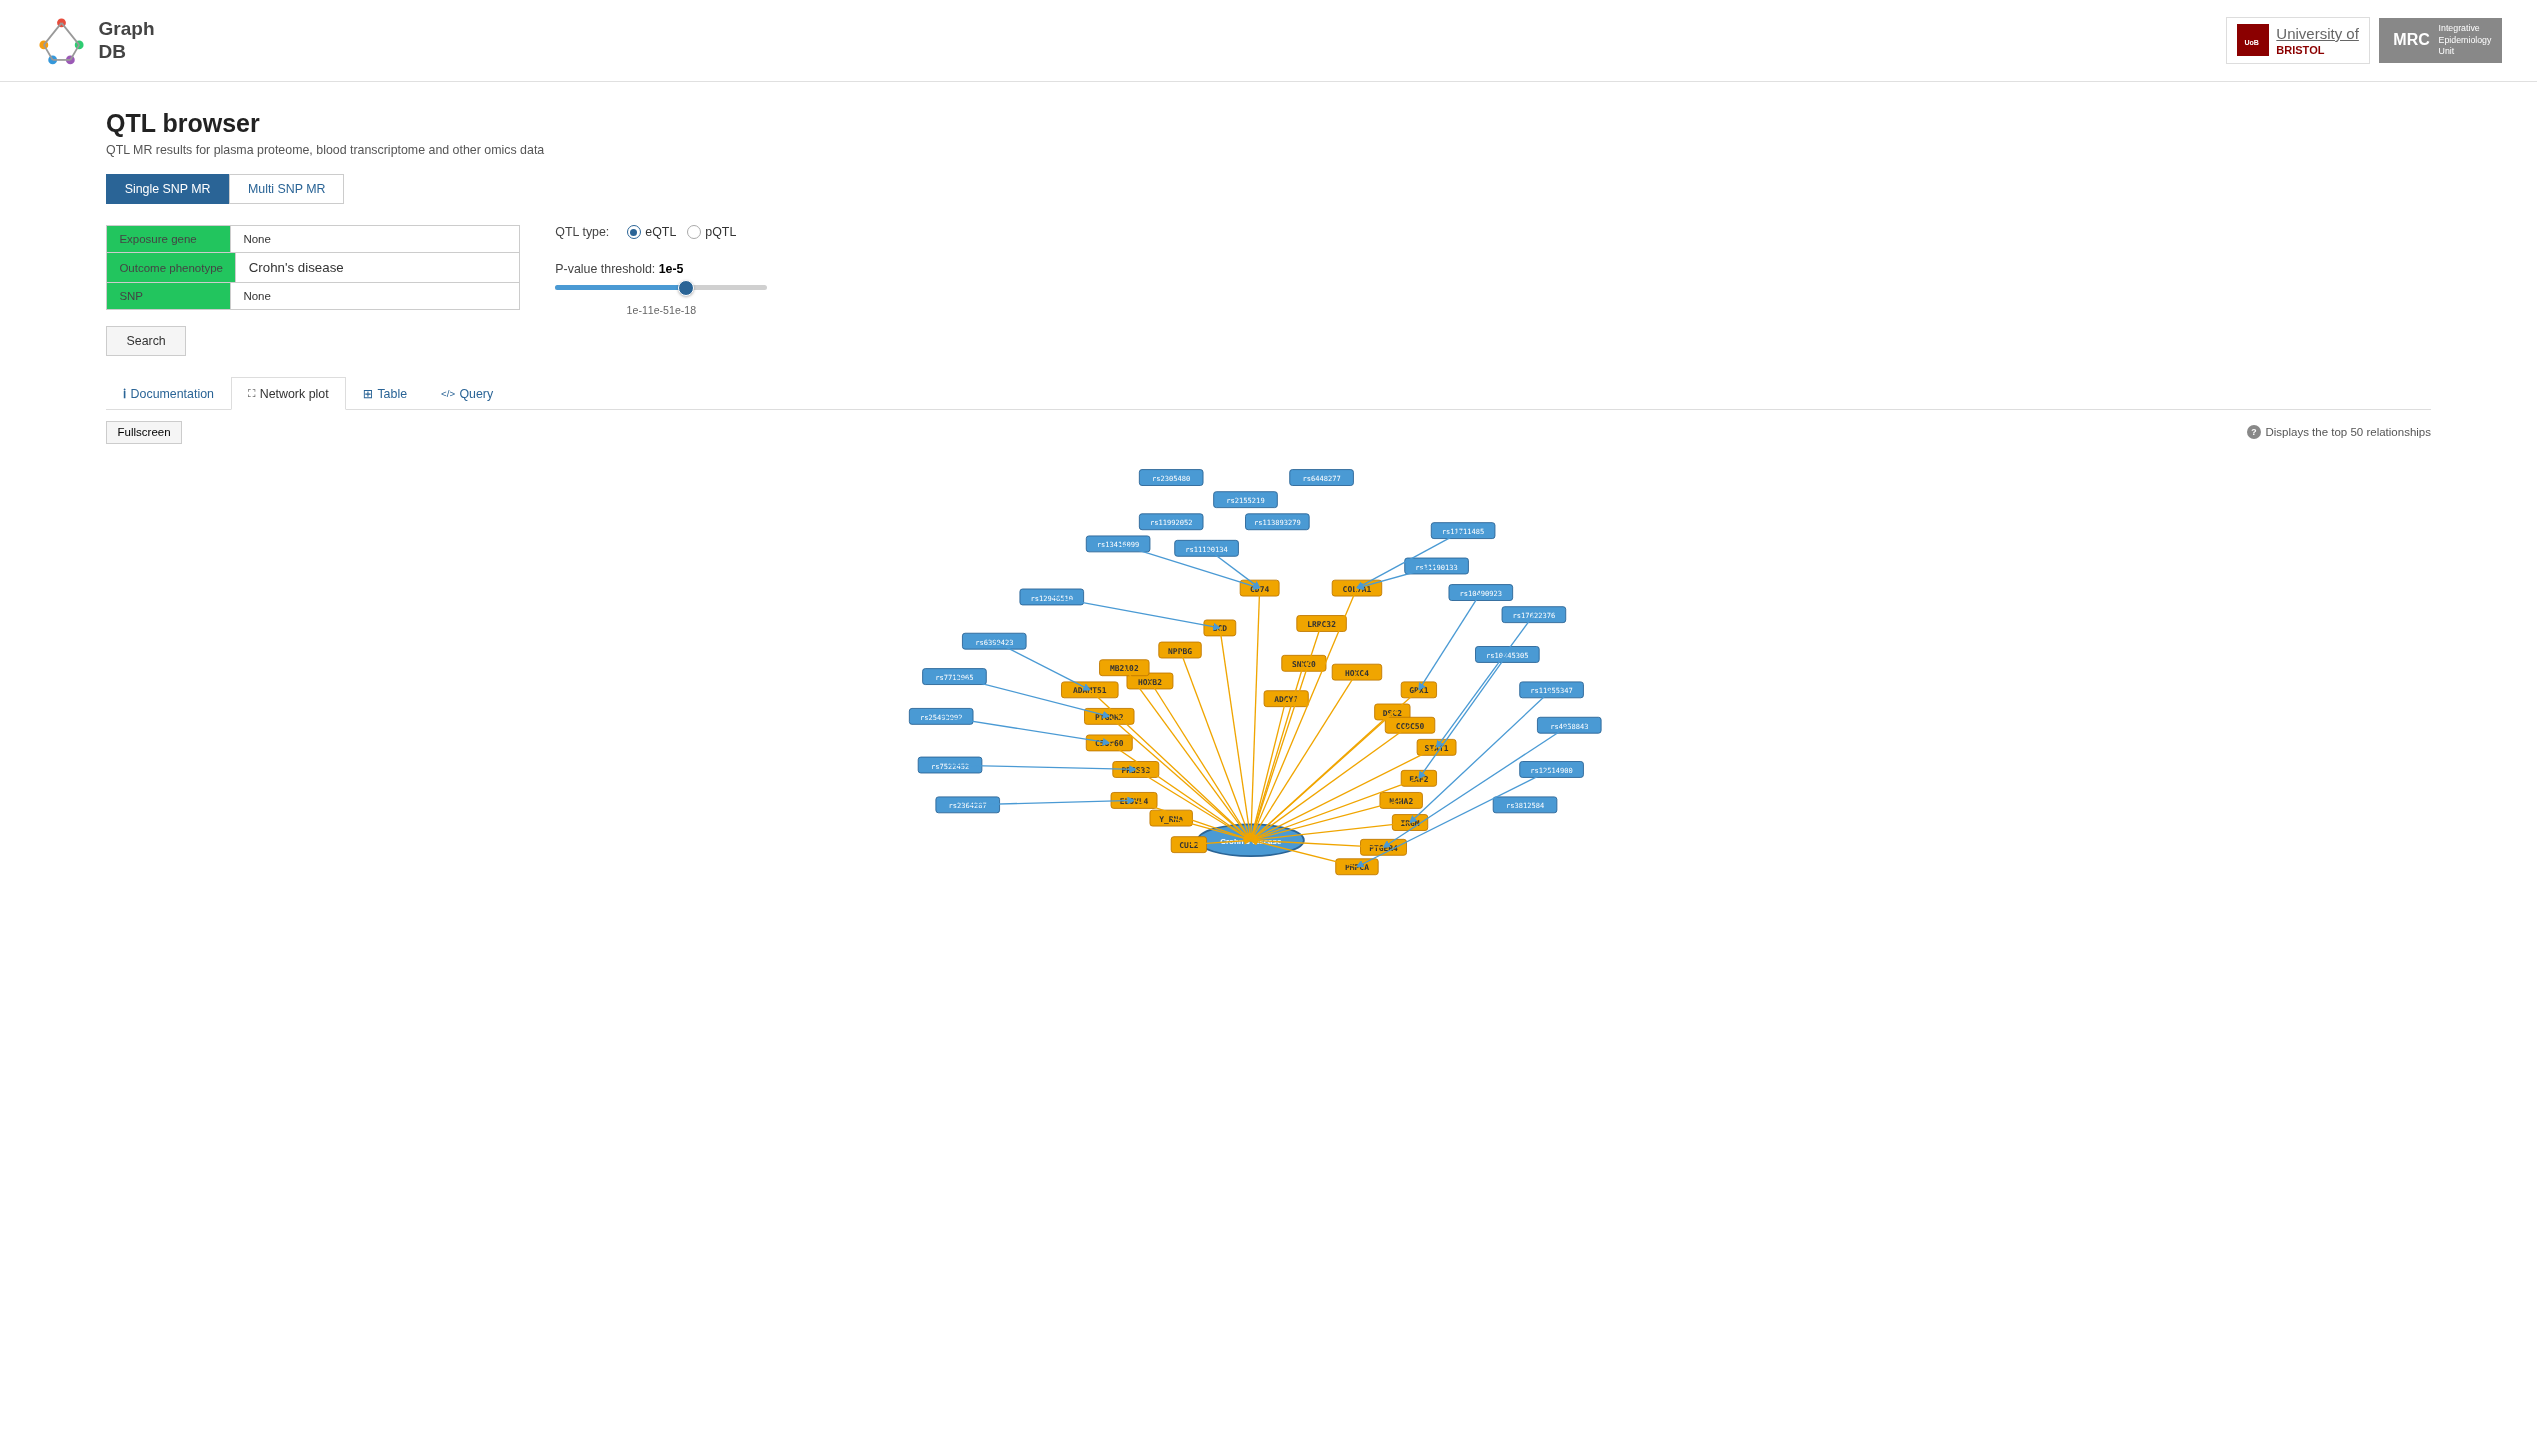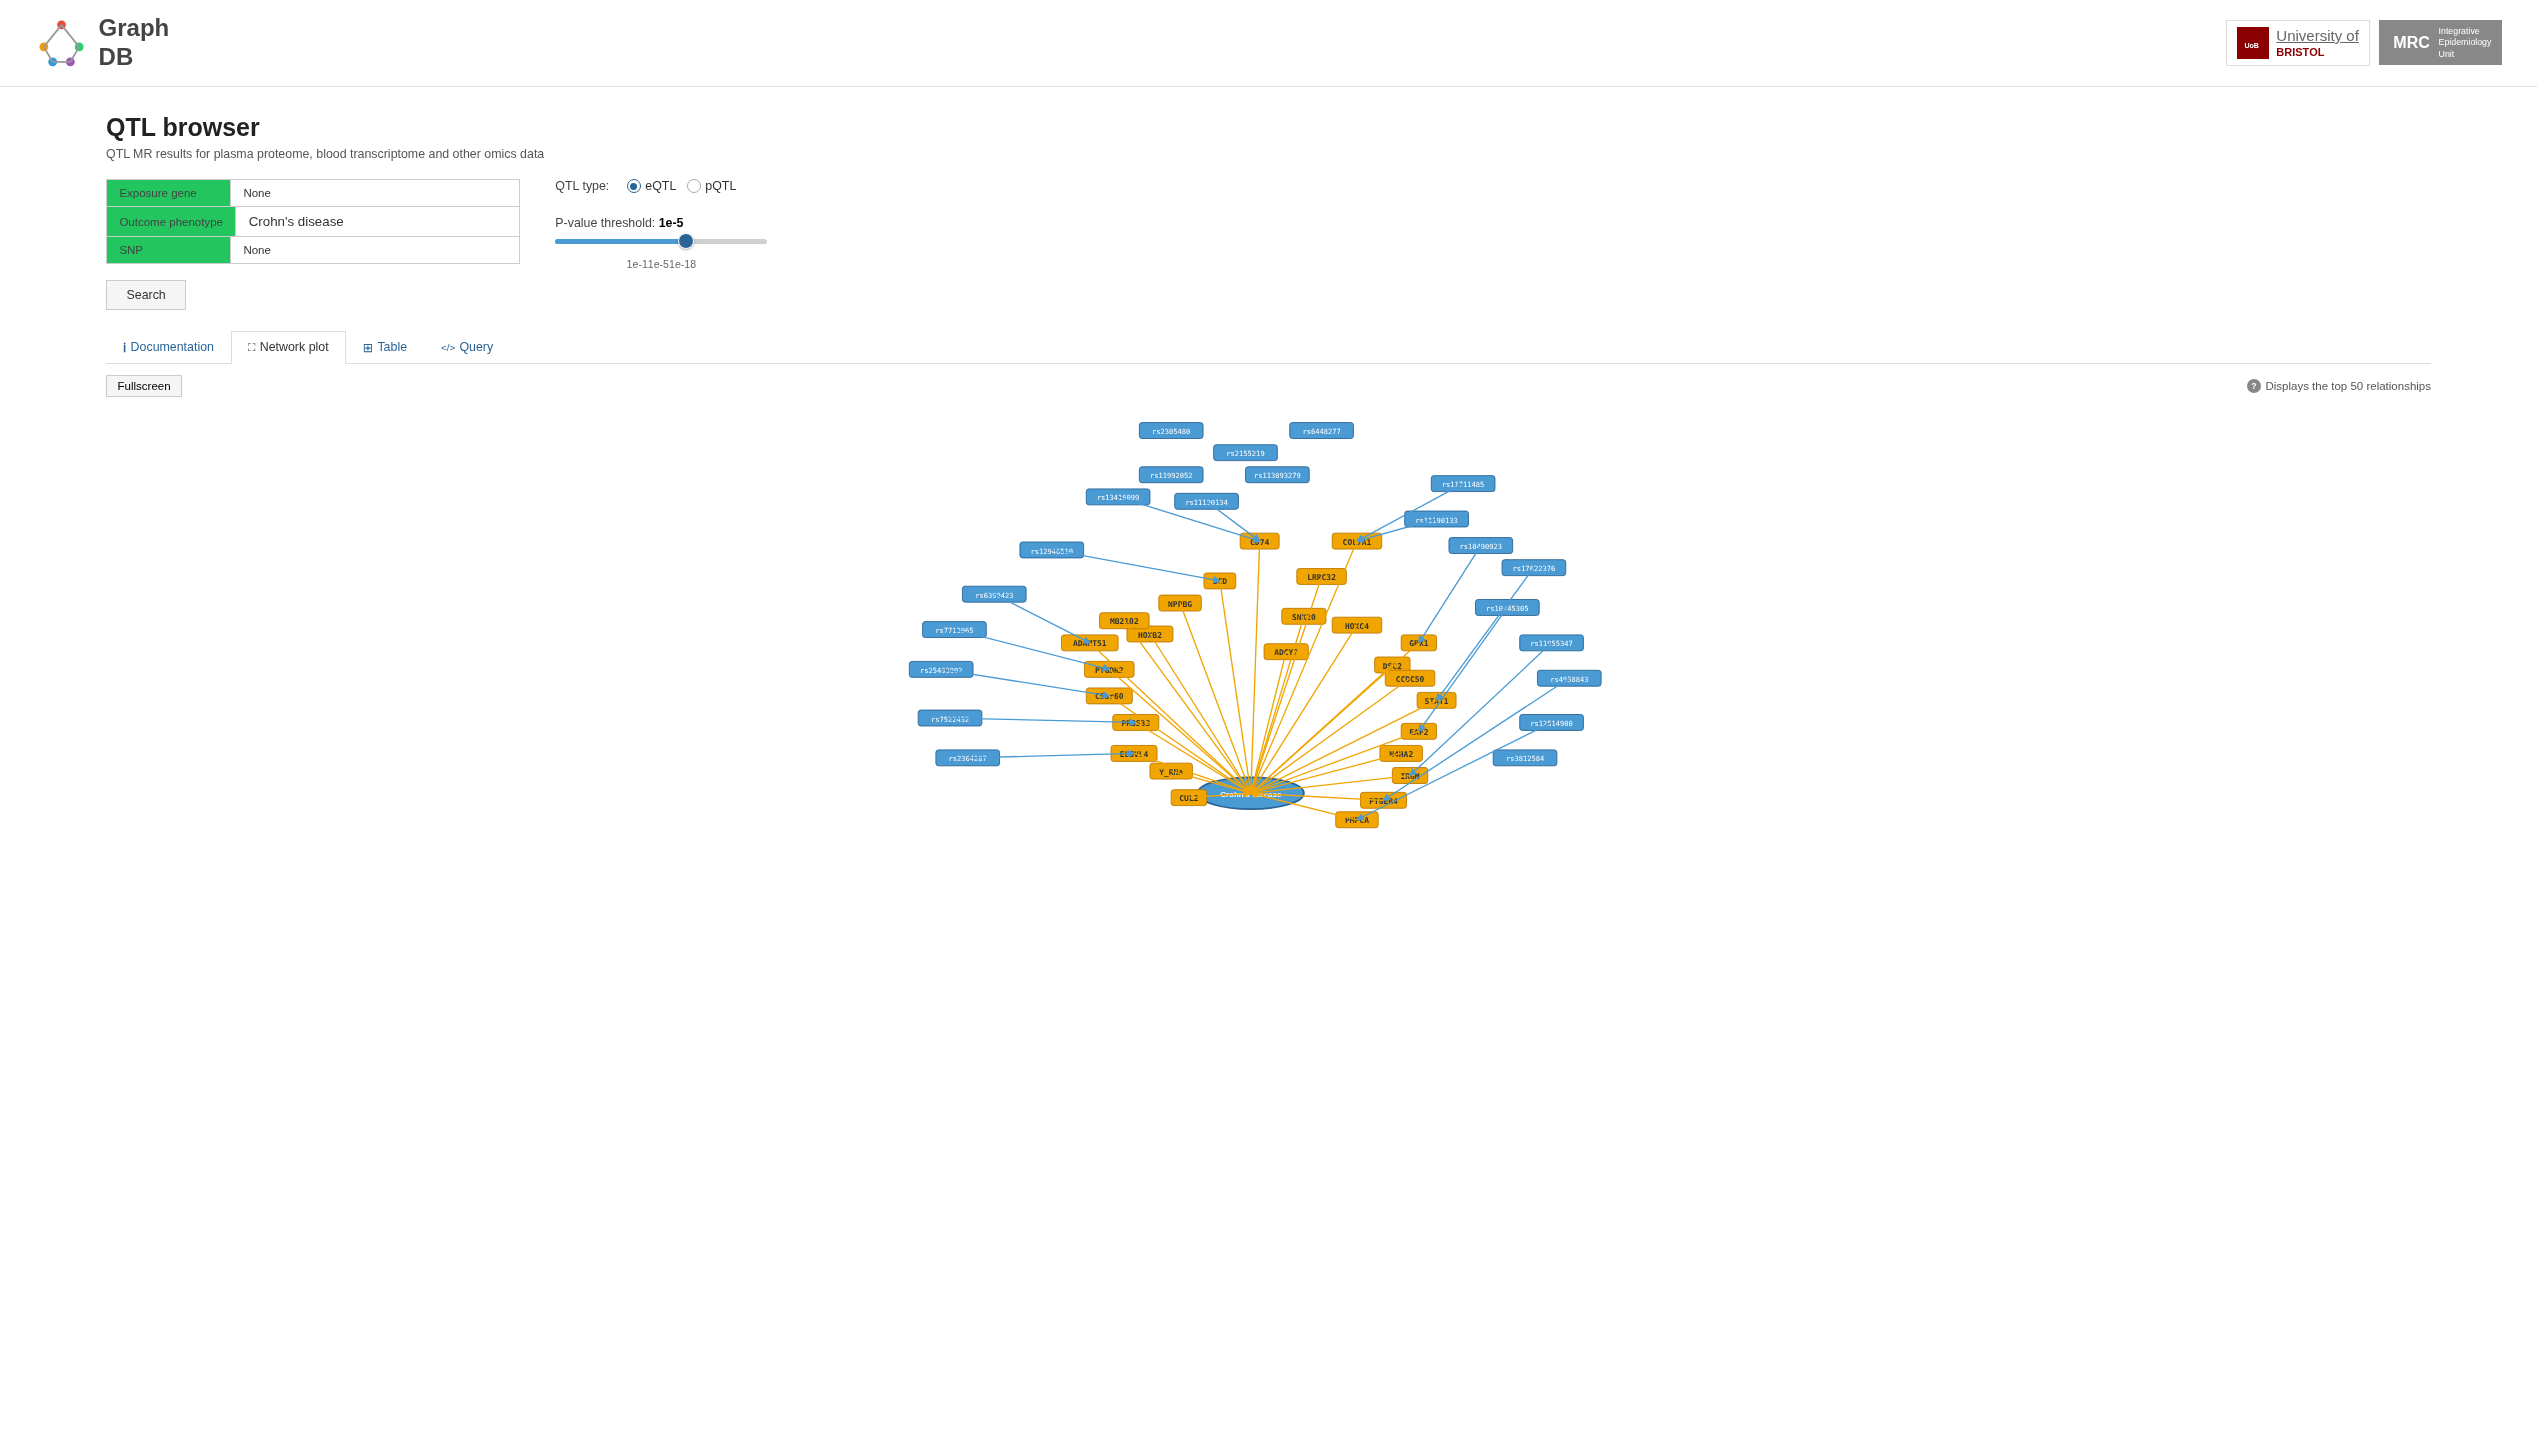--- a/index.html
+++ b/index.html
@@ -16,21 +16,21 @@
     .logo-area {
       display: flex;
       align-items: center;
       gap: 10.6px;
     }
     .logo-svg-wrap {
       width: 53px;
       height: 53px;
     }
     .logo-text {
-      font-size: 24px;
+      font-size: 19px;
       font-weight: bold;
       color: #444;
       line-height: 1.2;
     }
     .header-logos {
       display: flex;
       align-items: center;
       gap: 8.8px;
     }
     .bristol-logo {
@@ -407,20 +407,24 @@
         <div>Unit</div>
       </div>
     </div>
   </div>
 </header>
 
 <div class="main">
   <h1 class="page-title">QTL browser</h1>
   <p class="page-subtitle">QTL MR results for plasma proteome, blood transcriptome and other omics data</p>
 
+  <div class="tab-group">
+    <button class="tab-btn active">Single SNP MR</button>
+    <button class="tab-btn">Multi SNP MR</button>
+  </div>
 
   <div class="form-area">
     <div>
       <div class="form-fields">
         <div class="form-row">
           <div class="form-label">Exposure gene</div>
           <div class="form-value">None</div>
         </div>
         <div class="form-row">
           <div class="form-label">Outcome phenotype</div>

